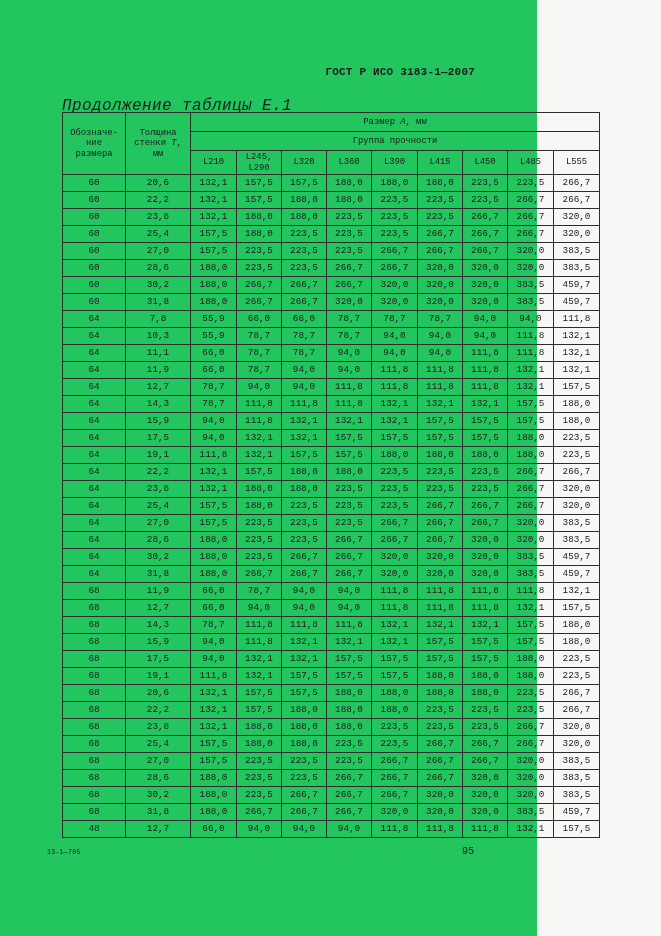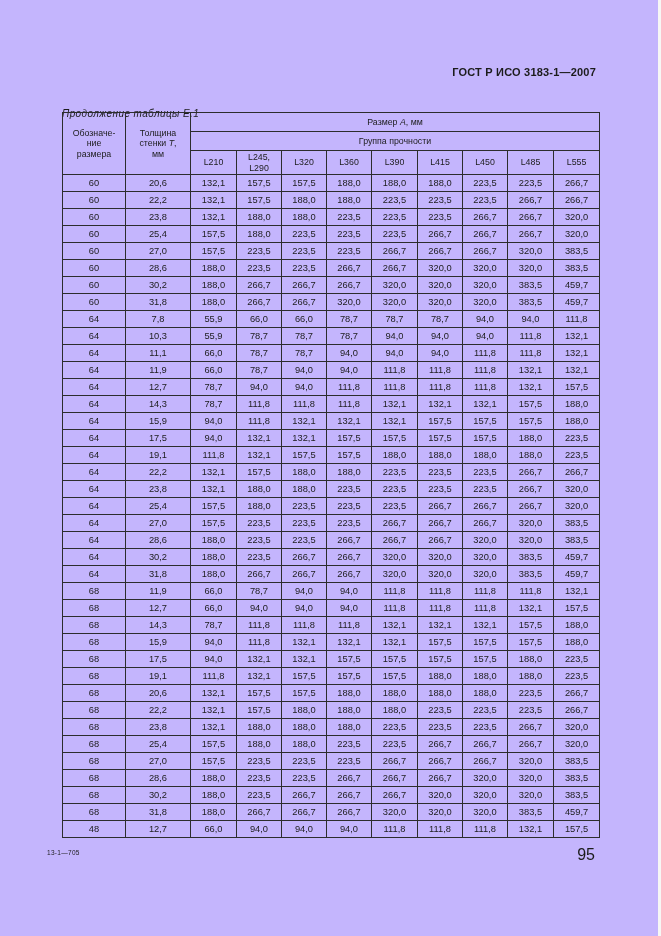--- a/index.html
+++ b/index.html
@@ -1,26 +1,26 @@
 <!DOCTYPE html>
 <html><head>
 <meta charset="utf-8">
 <style>
   * { box-sizing: border-box; margin: 0; padding: 0; }
   html, body { width: 661px; height: 936px; background: #f7f7f5; }
   body { font-family: "Liberation Sans", sans-serif; color: #1c1c1c; overflow: hidden; }
-  .page { position: relative; width: 658px; height: 936px; background: #c4b5fd; }
+  .page { position: relative; width: 537px; height: 936px; background: #22c55e; font-family: Liberation Mono, monospace; }
 
   .doc-ref {
     position: absolute; top: 66px; right: 62px;
     font-size: 11px; font-weight: bold; letter-spacing: 0.2px;
   }
   .caption {
-    position: absolute; top: 108px; left: 62px;
-    font-size: 10px; font-style: italic; letter-spacing: 0.4px;
+    position: absolute; top: 97px; left: 62px;
+    font-size: 16px; font-style: italic; letter-spacing: 0.4px;
   }
 
   table.spec {
     position: absolute; top: 112px; left: 62px;
     border-collapse: collapse; table-layout: fixed;
     width: 537px;
     border: 1.5px solid #1e1e1e;
   }
   table.spec th, table.spec td {
     border: 1px solid #2d2d2d;
@@ -40,21 +40,21 @@
     white-space: nowrap;
   }
   .it { font-style: italic; }
 
   .footer-left {
     position: absolute; left: 47px; top: 849px;
     font-size: 6.5px; letter-spacing: 0.3px;
   }
   .footer-right {
     position: absolute; right: 63px; top: 846px;
-    font-size: 16px;
+    font-size: 10px;
   }
 </style>
 </head>
 <body>
 
 <div class="page">
 
   <div class="doc-ref">ГОСТ Р ИСО 3183-1—2007</div>
 
   <div class="caption">Продолжение таблицы Е.1</div>

